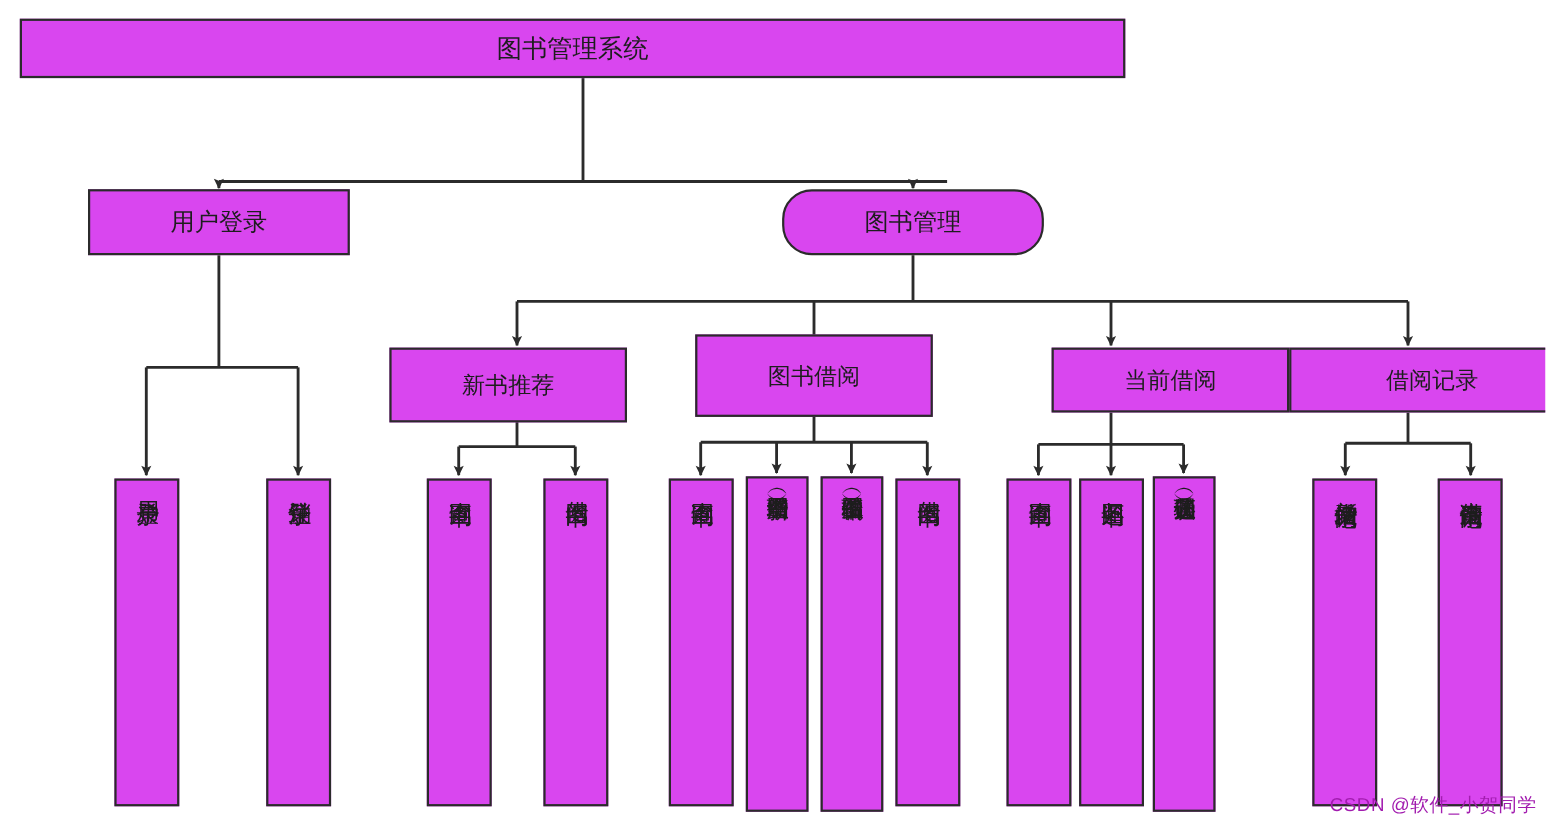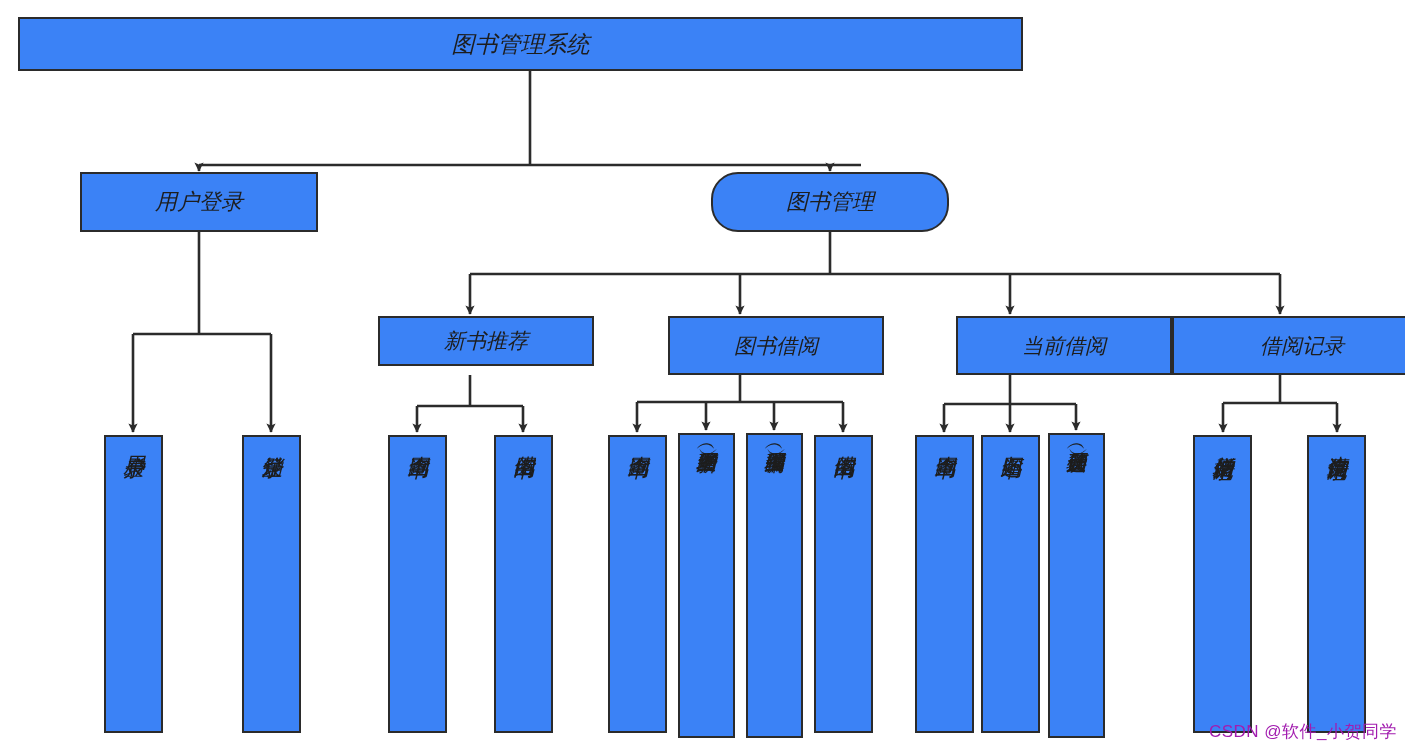--- a/index.html
+++ b/index.html
@@ -23,27 +23,26 @@
     left: 0;
     top: 0;
     width: 1405px;
     height: 747px;
     pointer-events: none;
   }
   .node {
     position: absolute;
     box-sizing: border-box;
     border: 2px solid #2b2b2b;
-    background: #3b82f6;
+    background: #d946ef;
     display: flex;
     align-items: center;
     justify-content: center;
     color: #1d1d1d;
     z-index: 2;
-    font-style: italic;
   }
   .node.root {
     font-size: 23px;
   }
   .node.lvl1 {
     font-size: 22px;
   }
   .node.lvl2 {
     font-size: 21px;
   }
@@ -140,24 +139,24 @@
     <span>图书管理系统</span>
   </div>
 
   <div class="node lvl1" style="left:80px; top:172px; width:238px; height:60px;">
     <span>用户登录</span>
   </div>
   <div class="node lvl1" style="left:711px; top:172px; width:238px; height:60px;border-radius:27px;">
     <span>图书管理</span>
   </div>
 
-  <div class="node lvl2" style="left:378px; top:316px; width:216px; height:50px;">
+  <div class="node lvl2" style="left:354px; top:316px; width:216px; height:68px;">
     <span>新书推荐</span>
   </div>
-  <div class="node lvl2" style="left:632px; top:316px; width:216px; height:59px;margin-left:36px;">
+  <div class="node lvl2" style="left:632px; top:304px; width:216px; height:75px;">
     <span>图书借阅</span>
   </div>
   <div class="node lvl2" style="left:956px; top:316px; width:216px; height:59px;">
     <span>当前借阅</span>
   </div>
   <div class="node lvl2" style="left:1172px; top:316px; width:260px; height:59px;">
     <span>借阅记录</span>
   </div>
 
   <div class="node leaf" style="left:104px; top:435px; width:59px; height:298px;">

